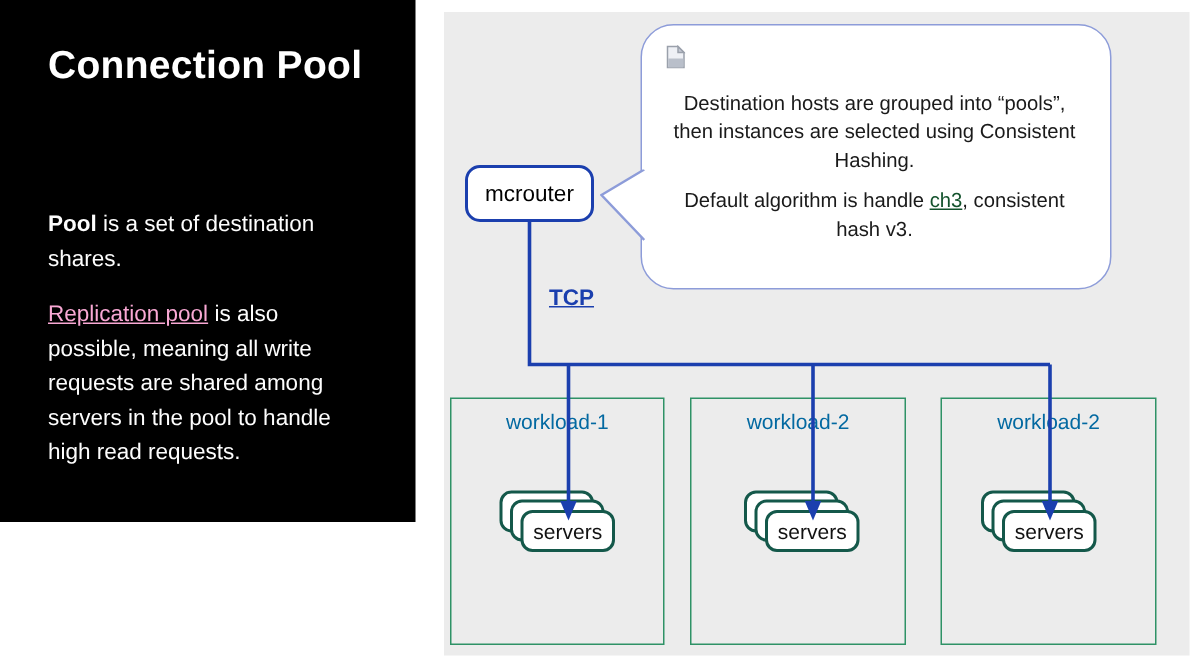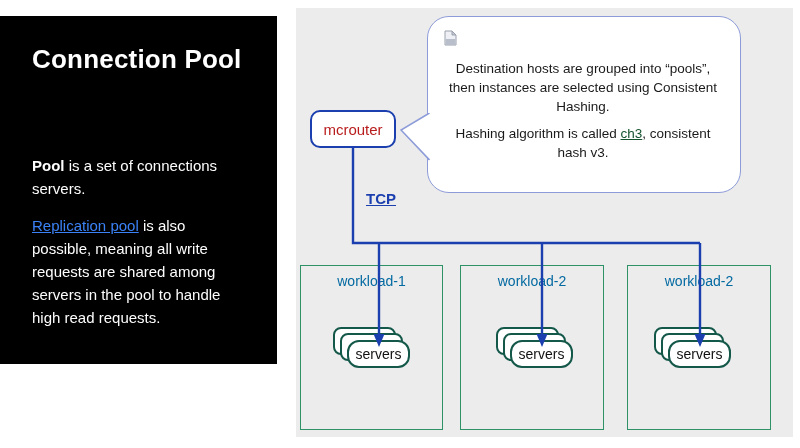--- a/index.html
+++ b/index.html
@@ -2,47 +2,47 @@
 <html><head>
 <meta charset="utf-8">
 <style>
   html,body { margin:0; padding:0; background:#fff; }
   .slide {
     position:relative; width:800px; height:448px; overflow:hidden;
     font-family:"Liberation Sans", sans-serif; background:#fff;
   }
   
   .sidebar {
-    position:absolute; left:0; top:16px; width:277px; height:348px;
+    position:absolute; left:0; top:0; width:277px; height:348px;
     background:#000; color:#fff; box-sizing:border-box;
   }
   .sidebar h1 {
     margin:0; position:absolute; left:32px; top:28px;
     font-size:26px; font-weight:bold; letter-spacing:.2px; color:#fff;
   }
   .sidebar .body-text {
     position:absolute; left:32px; top:138px; width:216px;
     font-size:15px; line-height:23px; color:#fdfdfd;
   }
   .sidebar .body-text p { margin:0 0 14px 0; }
-  .sidebar a.side-link { color:#3b82f6; text-decoration:underline; cursor:pointer; }
+  .sidebar a.side-link { color:#f9a8d4; text-decoration:underline; cursor:pointer; }
 
   
   .canvas {
     position:absolute; left:296px; top:8px; width:497px; height:429px;
     background:#ececec;
   }
   .connector-layer { position:absolute; left:0; top:0; z-index:5; pointer-events:none; }
 
   
   .mcrouter {
     position:absolute; left:14px; top:102px; width:86px; height:38px;
     background:#fff; border:2.5px solid #1b3fae; border-radius:10px;
     box-sizing:border-box; display:flex; align-items:center; justify-content:center;
-    font-size:15px; color:#b91c1c; z-index:4;
+    font-size:15px; color:#000000; z-index:4;
   }
   .tcp-label {
     position:absolute; left:70px; top:182px; font-size:15px; font-weight:bold;
     color:#1b3fae; z-index:4;text-decoration:underline;
   }
 
   
   .bubble {
     position:absolute; left:131px; top:8px; width:314px; height:177px;
     background:#fff; border:1.6px solid #8d9cd9; border-radius:22px;
@@ -68,32 +68,32 @@
 
   
   .stack { position:absolute; top:319px; width:77px; height:41px; z-index:2; }
   .stack .card {
     position:absolute; width:63px; height:28px; background:#fff;
     border:2px solid #14584a; border-radius:8px; box-sizing:border-box;
   }
   .stack .c-back { left:0; top:0; }
   .stack .c-mid  { left:7px; top:6px; }
   .stack .c-front{ left:14px; top:13px; display:flex; align-items:center; justify-content:center;
-                   font-size:14px; color:#111;border-radius:12px; }
+                   font-size:14px; color:#111; }
   .st-1 { left:37px; } .st-2 { left:200px; } .st-3 { left:358px; }
 </style>
 </head>
 <body>
 
 <div class="slide">
 
   <aside class="sidebar">
     <h1>Connection Pool</h1>
     <div class="body-text">
-      <p><strong>Pool</strong><span> is a set of connections servers.</span></p>
+      <p><strong>Pool</strong><span> is a set of destination shares.</span></p>
       <p><a class="side-link" href="#">Replication pool</a><span> is also possible, meaning all write requests are shared among servers in the pool to handle high read requests.</span></p>
     </div>
   </aside>
 
   <main class="canvas">
 
     <div class="workload wl-1">
       <div class="wl-title">workload-1</div>
     </div>
     <div class="workload wl-2">
@@ -144,17 +144,17 @@
         <path d="M29.5,0 L1,17 L29.5,47" fill="#ffffff" stroke="#8d9cd9" stroke-width="1.6"></path>
       </svg>
       <div class="bubble-header">
         <svg width="13" height="16" viewBox="0 0 13 16">
           <path d="M1,1 h7 l4,4 v10 h-11 z" fill="#eef0f5" stroke="#9aa0ab" stroke-width="1"></path>
           <path d="M8,1 l4,4 h-4 z" fill="#c4c9d4" stroke="#9aa0ab" stroke-width="1"></path>
           <rect x="1.5" y="9" width="10" height="6" fill="#b9bfca"></rect>
         </svg>
       </div>
       <p>Destination hosts are grouped into “pools”, then instances are selected using Consistent Hashing.</p>
-      <p><span>Hashing algorithm is called </span><a class="ch3-link" href="#">ch3</a><span>, consistent hash v3.</span></p>
+      <p><span>Default algorithm is handle </span><a class="ch3-link" href="#">ch3</a><span>, consistent hash v3.</span></p>
     </div>
 
   </main>
 </div>
 
 </body></html>

